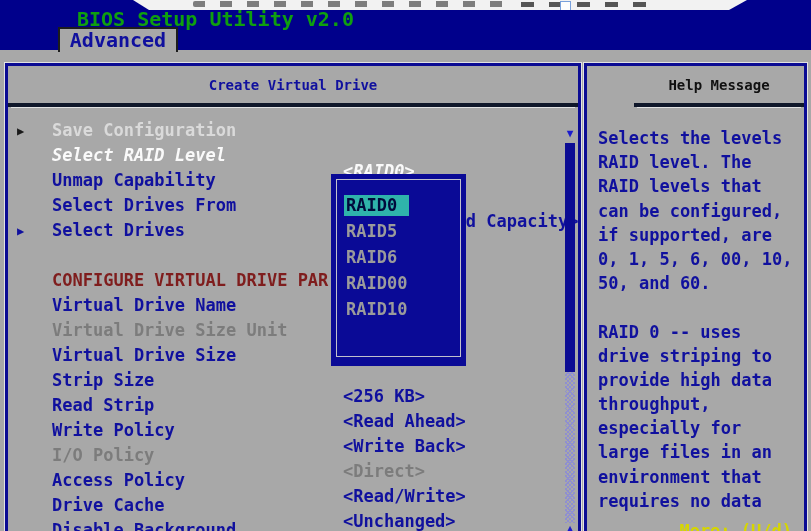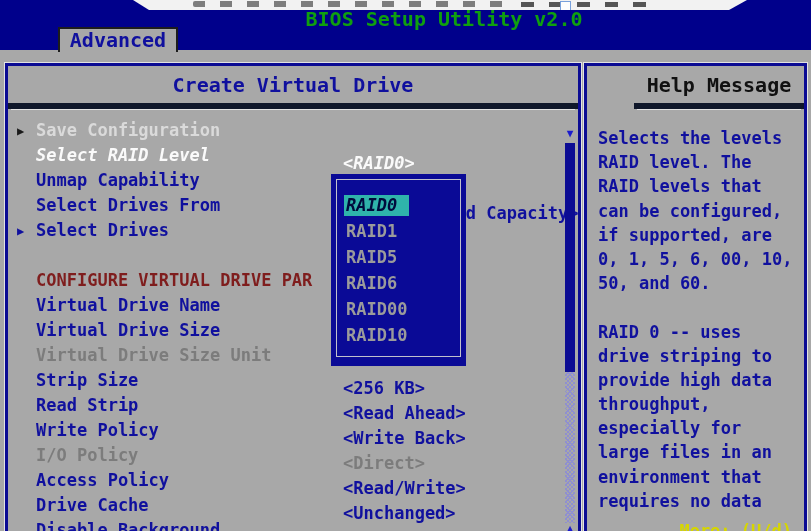--- a/index.html
+++ b/index.html
@@ -13,40 +13,40 @@
     position:absolute;left:133px;top:0;width:614px;height:10px;background:#f2f2f2;
     clip-path:polygon(0 0,100% 0,calc(100% - 18px) 100%,16px 100%);z-index:9;
   }
   .frag-strip1{position:absolute;left:60px;top:1px;width:320px;height:6px;
     background:repeating-linear-gradient(90deg,#7d7d7d 0 12px,#f2f2f2 12px 27px);border-radius:2px;}
   .frag-strip2{position:absolute;left:388px;top:2px;width:130px;height:5px;
     background:repeating-linear-gradient(90deg,#555 0 13px,#f2f2f2 13px 28px);}
   .frag-bluesq{position:absolute;left:427px;top:1px;width:9px;height:8px;
     border:1px solid #78a0dc;background:#fdfdfd;}
   
-  .bios-title{position:absolute;top:7px;left:77px;right:0;text-align:center;
+  .bios-title{position:absolute;top:7px;left:77px;right:0;text-align:left;
     color:#0f9f0f;font-size:20px;z-index:2;white-space:pre;}
   .tab{position:absolute;left:58px;top:27px;width:116px;height:23px;
     background:#a8a8a8;border:2px solid #1c1c1c;border-bottom:none;
     color:#10109e;font-size:20px;text-align:center;line-height:22px;z-index:5;}
   
   .body-area{position:absolute;left:0;top:50px;right:0;bottom:0;background:#a8a8a8;z-index:3;}
   .panel{position:absolute;top:13px;bottom:-8px;border:3px solid #0b0b93;outline:1px solid #e3e3e3;}
   .left-panel{left:5px;width:570px;}
   .right-panel{left:584px;right:4px;}
-  .panel-header{height:37px;border-bottom:6px solid #0f172a;box-shadow:0 4px 0 -3px #e3e3e3;
-    display:flex;align-items:center;justify-content:center;font-size:20px;}
+  .panel-header{height:37px;border-bottom:4px solid #0f172a;box-shadow:0 4px 0 -3px #e3e3e3;
+    display:flex;align-items:center;justify-content:center;font-size:14px;}
   .left-panel .panel-header{color:#10109e;}
   .right-panel .panel-header{color:#111;margin-left:47px;}
   
   .list{position:absolute;left:0;top:40px;right:0;bottom:0;padding-top:12px;}
   .row{position:relative;height:25px;font-size:17px;}
   .row .arrow{position:absolute;left:9px;top:1px;line-height:25px;font-size:12px;}
-  .row .label{position:absolute;left:28px;top:0;line-height:25px;white-space:pre;}
-  .row .value{position:absolute;left:335px;top:8px;line-height:25px;white-space:pre;}
+  .row .label{position:absolute;left:44px;top:0;line-height:25px;white-space:pre;}
+  .row .value{position:absolute;left:335px;top:16px;line-height:25px;white-space:pre;}
   .state-white{color:#dadada;}
   .state-selected{color:#fafafa;font-style:italic;}
   .state-blue{color:#10109e;}
   .state-dim{color:#7c7c7c;}
   .state-black{color:#7f1d1d;}
   .arrow-black{color:#1a1a1a;}
   .arrow-blue{color:#10109e;}
   
   .scrollbar{position:absolute;right:2px;top:40px;width:12px;bottom:0;}
   .scroll-down-icon{position:absolute;top:22px;left:0;width:12px;text-align:center;
@@ -63,21 +63,21 @@
     font-size:17px;color:#10109e;}
   .help-line{height:24.2px;line-height:24.2px;white-space:pre;}
   .help-more{position:absolute;top:455px;right:12px;color:#d6d600;font-size:17px;white-space:pre;}
   
   .dropdown{position:absolute;left:331px;top:174px;width:135px;height:192px;
     background:#0a0a96;z-index:8;}
   .dropdown-inner{position:absolute;left:5px;top:5px;right:5px;bottom:9px;
     border:1px solid #c0c0cc;padding-top:12px;}
   .option{height:26px;line-height:26px;padding-left:9px;color:#9b9b9b;font-size:17px;}
   .option .opt-label{display:inline-block;line-height:21px;}
-  .option.selected .opt-label{background:#2fb3ab;color:#000a3c;padding:0 12px 0 2px;margin-left:-2px;font-style:italic;}
+  .option.selected .opt-label{background:#2fb3ab;color:#000a3c;padding:0 12px 0 2px;margin-left:-2px;}
 </style>
 </head>
 <body>
 
 <div class="screen">
 
   <div class="toolbar-frag">
     <div class="frag-strip1"></div>
     <div class="frag-strip2"></div>
     <div class="frag-bluesq"></div>
@@ -125,28 +125,28 @@
           <div class="row state-black">
 
     <span class="label">CONFIGURE VIRTUAL DRIVE PAR</span>
 
   </div>
           <div class="row state-blue">
 
     <span class="label">Virtual Drive Name</span>
 
   </div>
+          <div class="row state-dim">
+
+    <span class="label">Virtual Drive Size Unit</span>
+
+  </div>
           <div class="row state-blue">
 
     <span class="label">Virtual Drive Size</span>
-
-  </div>
-          <div class="row state-dim">
-
-    <span class="label">Virtual Drive Size Unit</span>
 
   </div>
           <div class="row state-blue">
 
     <span class="label">Strip Size</span>
     <span class="value">&lt;256 KB&gt;</span>
   </div>
           <div class="row state-blue">
 
     <span class="label">Read Strip</span>
@@ -210,23 +210,20 @@
     </div>
 
   </div>
 
   <div class="dropdown">
     <div class="dropdown-inner" id="dropdown-options">
         <div class="option selected">
     <span class="opt-label">RAID0</span>
   </div>
         <div class="option">
-    <span class="opt-label">RAID1</span>
-  </div>
-        <div class="option">
     <span class="opt-label">RAID5</span>
   </div>
         <div class="option">
     <span class="opt-label">RAID6</span>
   </div>
         <div class="option">
     <span class="opt-label">RAID00</span>
   </div>
         <div class="option">
     <span class="opt-label">RAID10</span>

